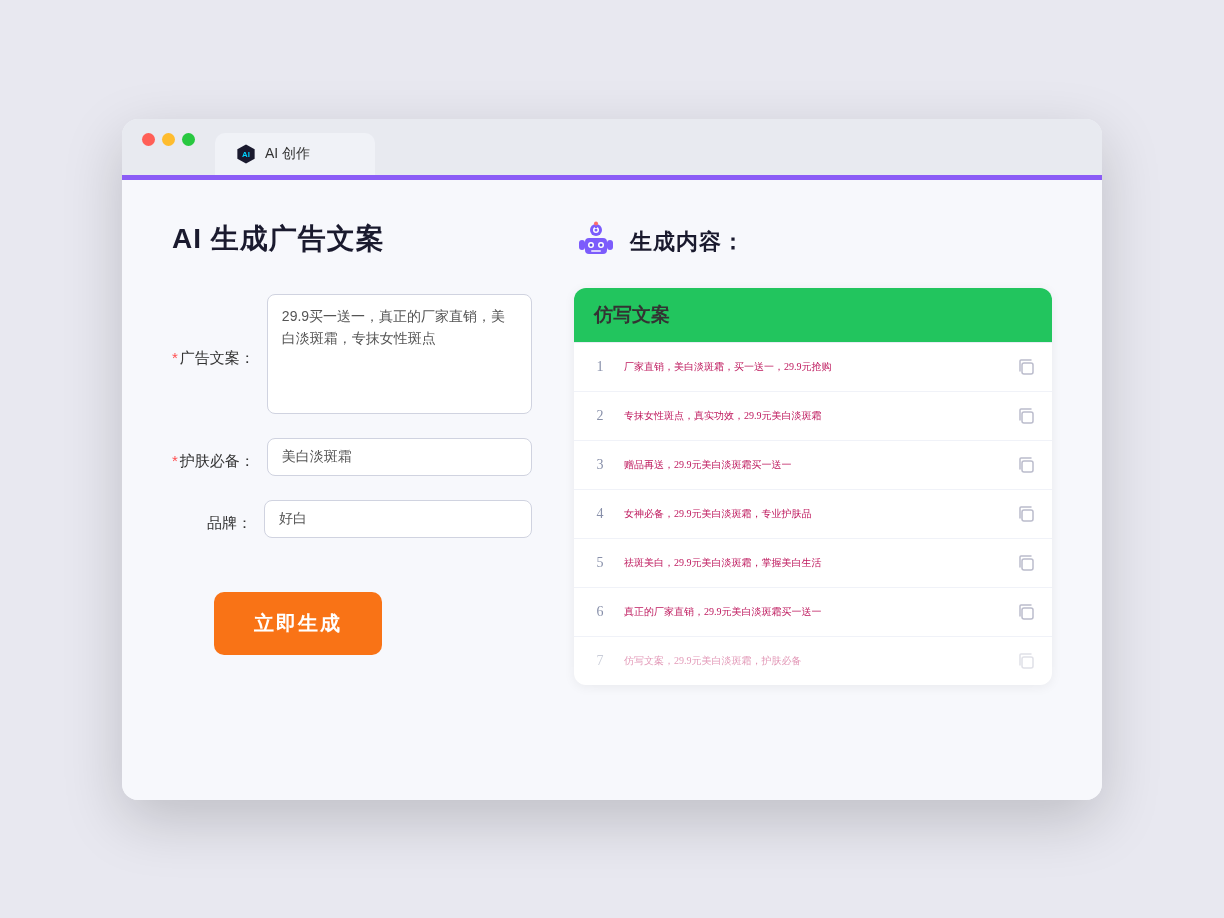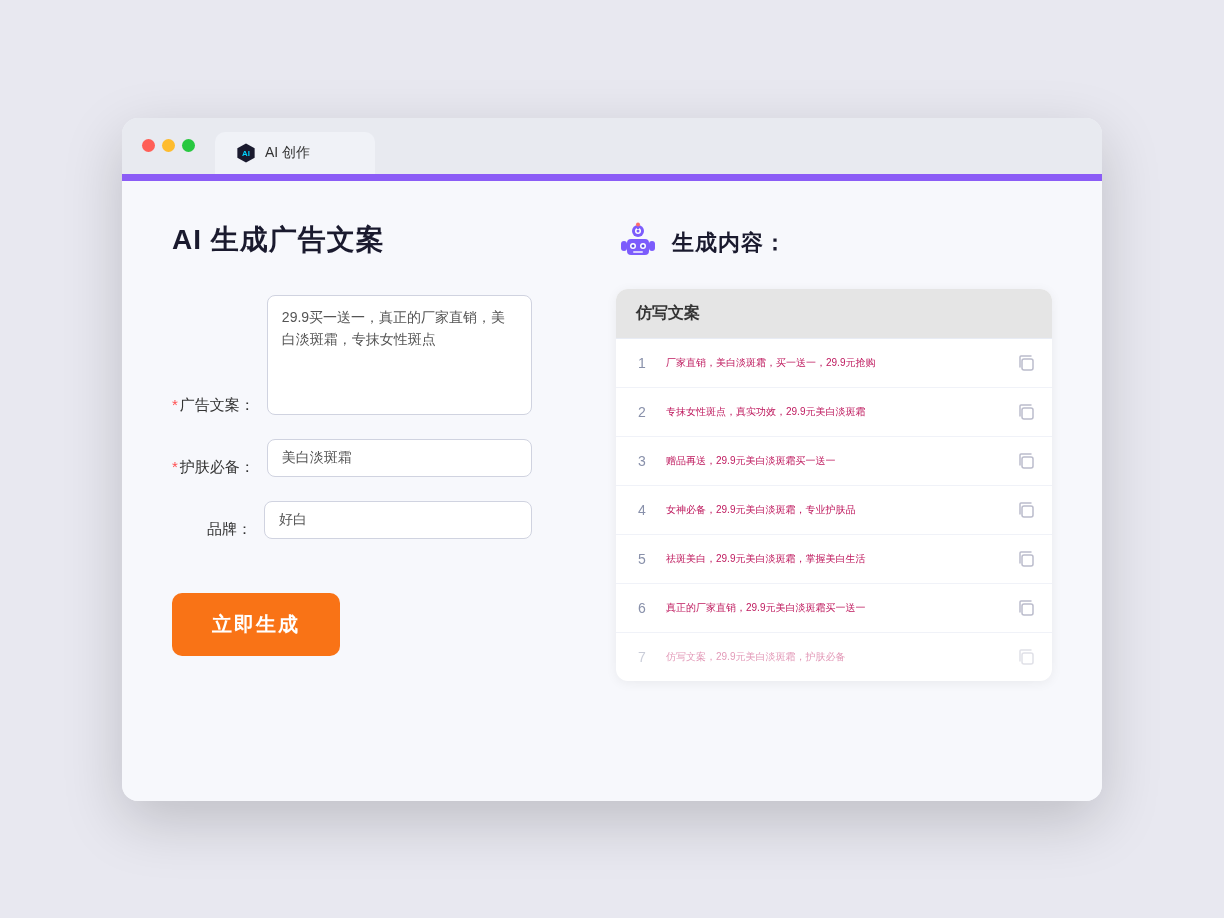--- a/index.html
+++ b/index.html
@@ -17,23 +17,23 @@
       background: #f0f2f7;
       border-radius: 16px;
       box-shadow: 0 20px 60px rgba(0,0,0,0.18);
       overflow: hidden;
     }
 
     .browser-titlebar {
       background: #e8eaf0;
       padding: 14px 20px 0 20px;
       display: flex;
-      align-items: center;
+      align-items: flex-start;
       gap: 0;
-      border-bottom: 7px solid #8b5cf6;
+      border-bottom: 5px solid #8b5cf6;
     }
 
     .traffic-lights {
       display: flex;
       gap: 7px;
       align-items: center;
       padding-bottom: 14px;
       margin-right: 20px;
     }
 
@@ -64,42 +64,43 @@
     }
 
     .browser-content {
       background: #f7f8fc;
       padding: 40px 50px;
       min-height: 620px;
     }
 
     .page-layout {
       display: flex;
-      gap: 84px;
+      gap: 42px;
     }
 
     .left-panel {
       flex: 0 0 360px;
     }
 
     .right-panel {
       flex: 1;
+      font-family: Liberation Serif, serif;
     }
 
     .page-title {
       font-size: 28px;
       font-weight: 700;
       color: #1a1a2e;
       margin-bottom: 36px;
       letter-spacing: 1px;
     }
 
     .form-row {
       display: flex;
-      align-items: flex-end;
+      align-items: center;
       margin-bottom: 24px;
       gap: 12px;
     }
 
     .form-label {
       font-size: 15px;
       color: #333;
       min-width: 80px;
       text-align: right;
       padding-top: 10px;
@@ -134,20 +135,21 @@
       color: #fff;
       border: none;
       border-radius: 10px;
       padding: 18px 40px;
       font-size: 20px;
       font-weight: 600;
       cursor: pointer;
       margin-top: 30px;
       letter-spacing: 2px;
       font-family: inherit;
+      margin-left: 42px;
     }
 
     .right-header {
       display: flex;
       align-items: center;
       gap: 12px;
       margin-bottom: 24px;
     }
 
     .robot-icon {
@@ -164,23 +166,23 @@
 
     .result-table {
       width: 100%;
       background: #fff;
       border-radius: 12px;
       overflow: hidden;
       box-shadow: 0 2px 12px rgba(0,0,0,0.06);
     }
 
     .result-table-header {
-      background: #e5e5e5;
+      background: #22c55e;
       padding: 14px 20px;
-      font-size: 16px;
+      font-size: 19px;
       font-weight: 600;
       color: #333;
       border-bottom: 1px solid #e8ecf5;
     }
 
     .result-row {
       display: flex;
       align-items: center;
       padding: 14px 16px;
       border-bottom: 1px solid #f0f2f8;

